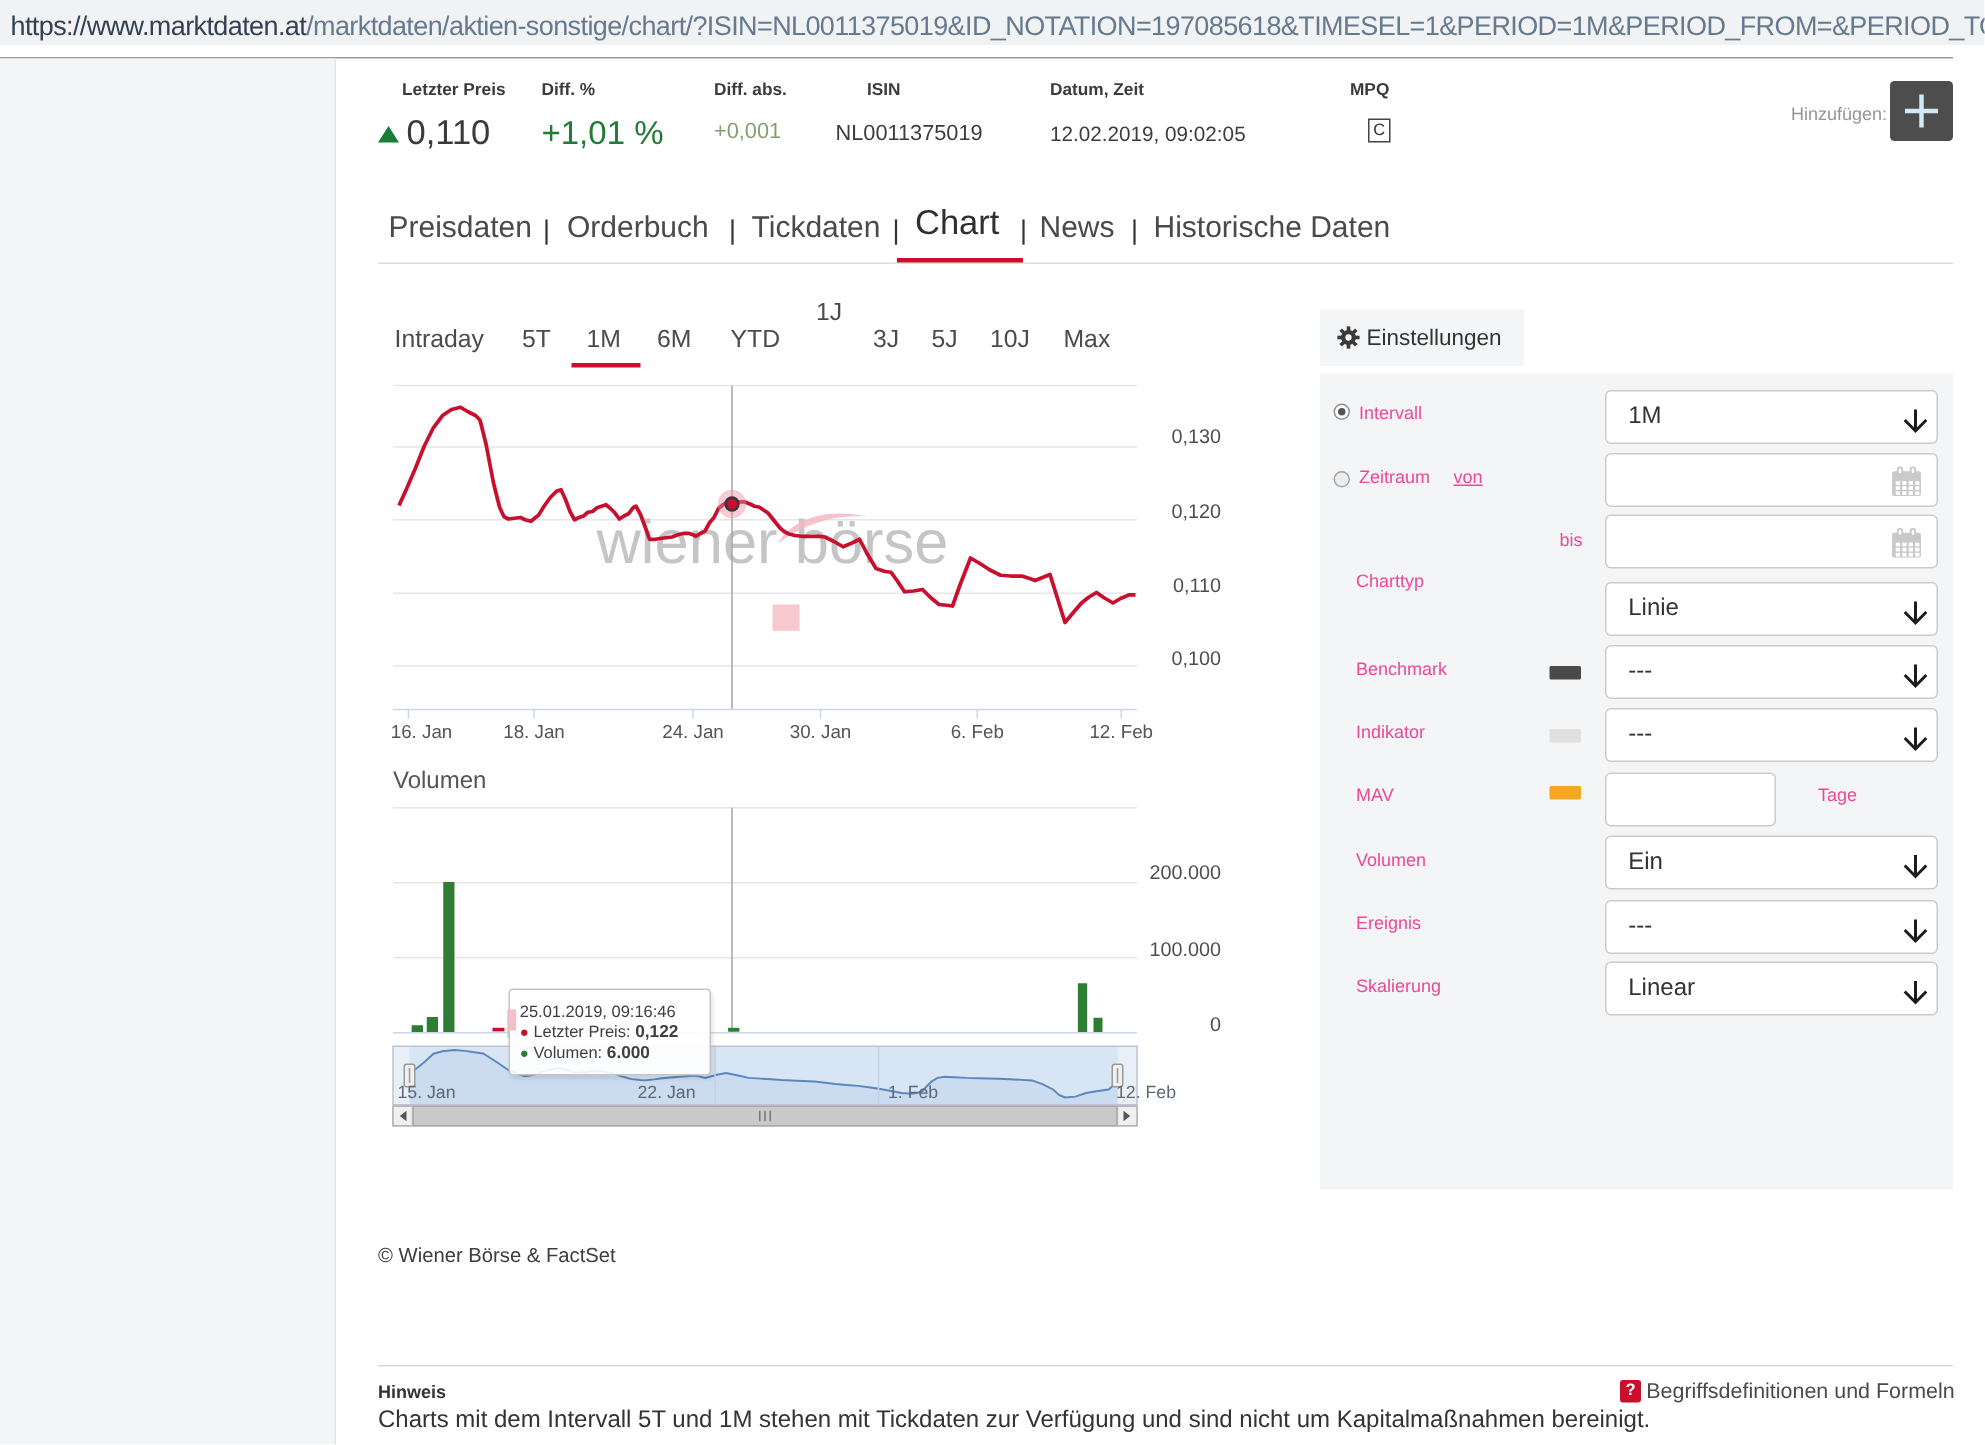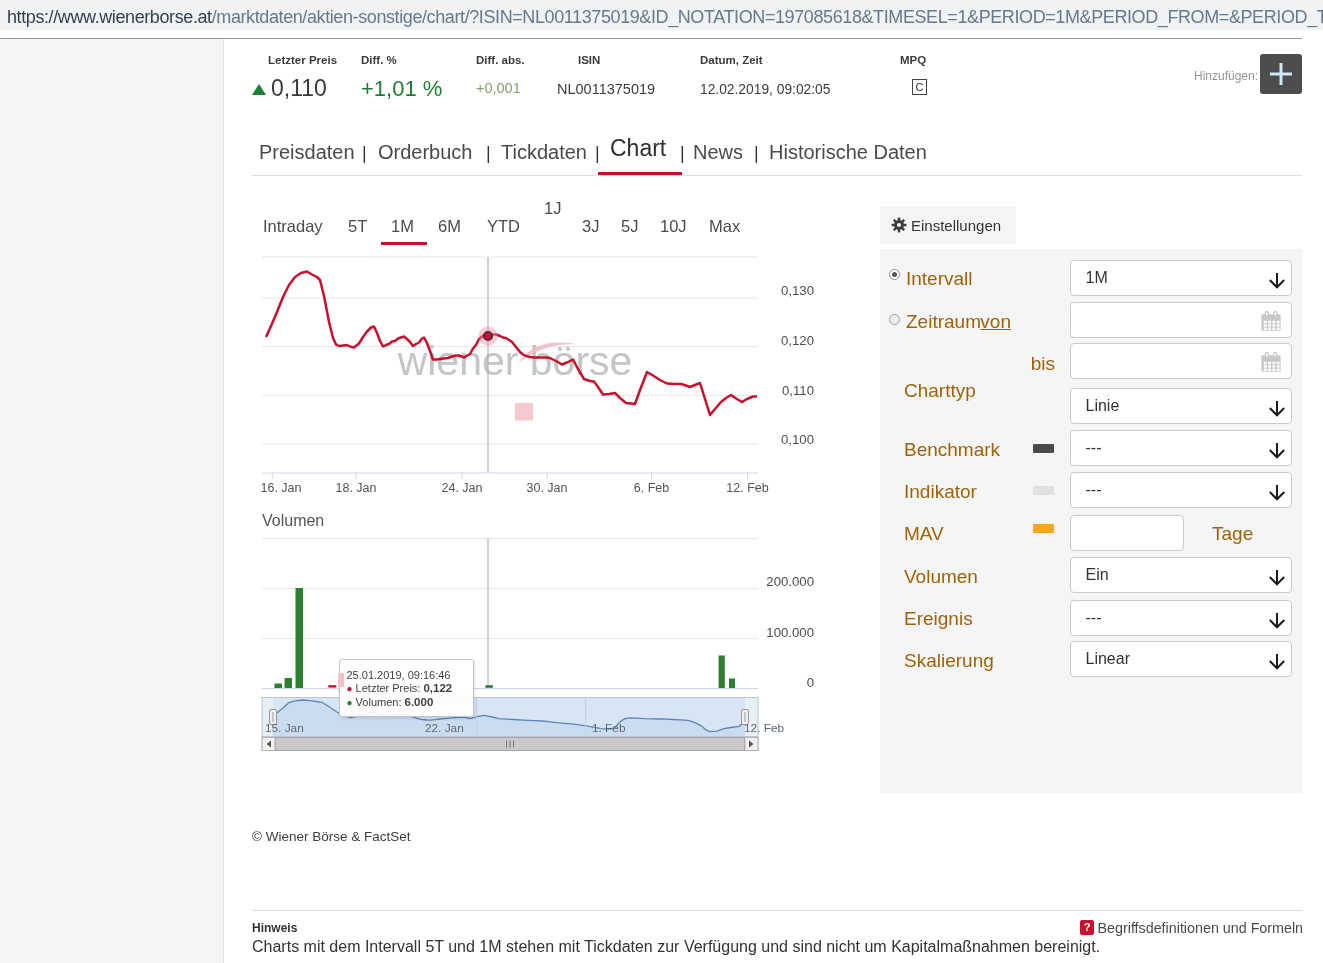--- a/index.html
+++ b/index.html
@@ -5,33 +5,33 @@
 <style>
   * { margin:0; padding:0; box-sizing:border-box; }
   html,body { width:1323px; height:963px; background:#fff; overflow:hidden;
     font-family:"Liberation Sans", sans-serif; }
   #page { position:relative; width:1323px; height:963px; }
   .abs { position:absolute; }
   .lbl { font-size:11.5px; font-weight:bold; color:#3b3b3b; }
   .tab { font-size:20px; color:#4a4a4a; }
   .sep { font-size:18px; color:#333; }
   .rng { font-size:16.5px; color:#4b4b4b; }
-  .plabel { font-size:19px; color:#a16207; }
+  .plabel { font-size:12px; color:#ec4899; }
   .sel { background:#fff; border:1px solid #cbcbcb; border-radius:4px; width:222px; height:36px; }
   .sel .txt { position:absolute; left:15px; top:8px; font-size:16px; color:#333; }
   .sel svg.arr { position:absolute; right:5px; top:10px; }
   .swatch { position:absolute; left:1033px; width:21px; height:9px; border-radius:1px; }
 </style>
 </head>
 <body>
 <div id="page">
 
   <div class="abs" style="left:0;top:0;width:1323px;height:30px;background:#f1f2f3;"></div>
   <div class="abs" style="left:7px;top:7px;font-size:18px;letter-spacing:-0.4px;white-space:nowrap;">
-    <span style="color:#333f52;">https://www.wienerborse.at</span><span style="color:#65798f;">/marktdaten/aktien-sonstige/chart/?ISIN=NL0011375019&amp;ID_NOTATION=197085618&amp;TIMESEL=1&amp;PERIOD=1M&amp;PERIOD_FROM=&amp;PERIOD_TO=&amp;AVG1=&amp;AVG2=</span>
+    <span style="color:#333f52;">https://www.marktdaten.at</span><span style="color:#65798f;">/marktdaten/aktien-sonstige/chart/?ISIN=NL0011375019&amp;ID_NOTATION=197085618&amp;TIMESEL=1&amp;PERIOD=1M&amp;PERIOD_FROM=&amp;PERIOD_TO=&amp;AVG1=&amp;AVG2=</span>
   </div>
   <div class="abs" style="left:0;top:38px;width:1302px;height:1px;background:#98989a;"></div>
 
   <div class="abs" style="left:0;top:39px;width:224px;height:924px;background:#f4f5f7;border-right:1px solid #e4e4e4;"></div>
 
   <span class="abs lbl" style="left:252px;top:54px;padding-left:16px;">Letzter Preis</span>
   <span class="abs lbl" style="left:361px;top:54px;">Diff. %</span>
   <span class="abs lbl" style="left:476px;top:54px;">Diff. abs.</span>
   <span class="abs lbl" style="left:557px;top:54px;padding-left:21px;">ISIN</span>
   <span class="abs lbl" style="left:700px;top:54px;">Datum, Zeit</span>
@@ -234,21 +234,21 @@
   <span class="abs plabel" style="left:906px;top:268px;">Intervall</span>
   <div class="abs sel" style="left:1069.5px;top:260px;">
       <span class="txt">1M</span>
       <svg class="arr" width="18" height="19" viewBox="0 0 18 19">
         <path d="M9 2 V15 M1.8 9 L9 16.3 L16.2 9" fill="none" stroke="#1c1c1c" stroke-width="2"></path>
       </svg>
     </div>
 
   <div class="abs" style="left:889px;top:313.5px;width:11px;height:11px;border:1px solid #a2a2a2;border-radius:50%;background:#ededed;"></div>
   <span class="abs plabel" style="left:906px;top:311px;">Zeitraum</span>
-  <span class="abs plabel" style="left:911px;top:311px;width:100px;text-align:right;text-decoration:underline;">von</span>
+  <span class="abs plabel" style="left:969px;top:311px;width:100px;text-align:left;text-decoration:underline;">von</span>
   <div class="abs sel" style="left:1069.5px;top:302px;">
       <svg style="position:absolute;right:9px;top:7px;" width="22" height="23" viewBox="0 0 24 24">
         <rect x="1.5" y="4" width="21" height="18" rx="1.5" fill="#c9c9c9"></rect>
         <rect x="5" y="0.5" width="4.6" height="7" rx="2" fill="#c9c9c9"></rect>
         <rect x="14.4" y="0.5" width="4.6" height="7" rx="2" fill="#c9c9c9"></rect>
         <rect x="6.4" y="1.9" width="1.8" height="3.6" rx="0.9" fill="#fdfdfd"></rect>
         <rect x="15.8" y="1.9" width="1.8" height="3.6" rx="0.9" fill="#fdfdfd"></rect>
         <rect x="4.2" y="11.2" width="3.1" height="2.7" fill="#fff"></rect>
         <rect x="8.9" y="11.2" width="3.1" height="2.7" fill="#fff"></rect>
         <rect x="13.6" y="11.2" width="3.1" height="2.7" fill="#fff"></rect>

